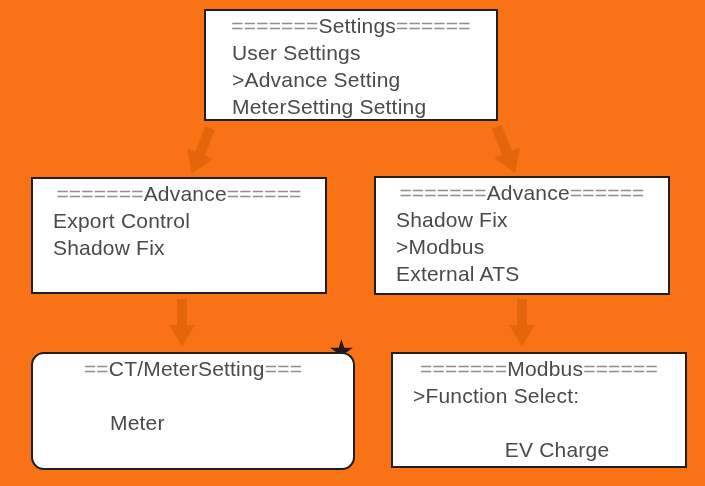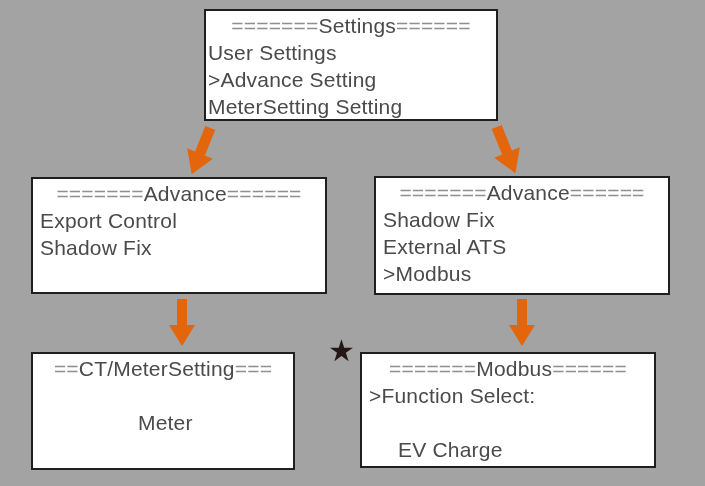--- a/index.html
+++ b/index.html
@@ -5,21 +5,21 @@
   html, body {
     margin: 0;
     padding: 0;
     background: #ffffff;
     font-family: "Liberation Sans", sans-serif;
   }
   .stage {
     position: relative;
     width: 705px;
     height: 486px;
-    background: #a3a3a3;
+    background: #f97316;
     overflow: hidden;
     color: var(--text, #4a4a4a);
   }
   .screen {
     position: absolute;
     box-sizing: border-box;
     background: #ffffff;
     border: 2px solid var(--border, #1f1f1f);
     font-size: 21px;
     letter-spacing: 0.2px;
@@ -28,34 +28,34 @@
   }
   .screen .title {
     text-align: center;
     line-height: 26px;
     padding-top: 2px;
   }
   .screen .title .eq { color: var(--eq, #8f8f8f); }
   .screen .title .word { color: var(--text, #4a4a4a); }
   .screen .line {
     line-height: 27px;
-    padding-left: 7px;
+    padding-left: 20px;
   }
   .screen .spacer { height: 27px; }
   .screen .value-line { line-height: 27px; }
 
   #settings-screen      { left: 204px; top:   9px; width: 294px; height: 112px; }
-  #settings-screen .line { padding-left: 2px; }
+  #settings-screen .line { padding-left: 26px; }
   #advance-left-screen  { left:  31px; top: 177px; width: 296px; height: 117px; }
   #advance-right-screen { left: 374px; top: 176px; width: 296px; height: 119px; }
-  #ct-meter-screen      { left:  31px; top: 352px; width: 264px; height: 118px; }
-  #modbus-screen        { left: 360px; top: 352px; width: 296px; height: 116px; }
+  #ct-meter-screen      { left:  31px; top: 352px; width: 324px; height: 118px; border-radius: 13px; }
+  #modbus-screen        { left: 391px; top: 352px; width: 296px; height: 116px; }
 
-  #ct-meter-value { padding-left: 105px; }
-  #modbus-value   { padding-left: 36px; }
+  #ct-meter-value { padding-left: 77px; }
+  #modbus-value   { padding-left: 36px; text-align: center; }
 
   .arrow {
     position: absolute;
     color: var(--arrow, #e4660c);
   }
   .arrow svg { display: block; width: 100%; height: 100%; }
   #arrow-settings-left  { left: 186px; top: 126px; width: 30px; height: 50px; transform: rotate(22deg); }
   #arrow-settings-right { left: 491px; top: 125px; width: 30px; height: 50px; transform: rotate(-22deg); }
   #arrow-meter-down     { left: 169px; top: 299px; width: 26px; height: 47px; }
   #arrow-modbus-down    { left: 509px; top: 299px; width: 26px; height: 47px; }
@@ -95,22 +95,22 @@
 
   <div class="screen" id="advance-left-screen">
     <div class="title"><span class="eq">=======</span><span class="word">Advance</span><span class="eq">======</span></div>
     <div class="line">Export Control</div>
     <div class="line">Shadow Fix</div>
   </div>
 
   <div class="screen" id="advance-right-screen">
     <div class="title"><span class="eq">=======</span><span class="word">Advance</span><span class="eq">======</span></div>
     <div class="line">Shadow Fix</div>
+    <div class="line">&gt;Modbus</div>
     <div class="line">External ATS</div>
-    <div class="line">&gt;Modbus</div>
   </div>
 
   <div class="arrow" id="arrow-meter-down">
     <svg viewBox="0 0 26 47" aria-hidden="true">
         <path fill="currentColor" d="M8 0 H18 V26 H26 L13 47 L0 26 H8 Z"></path>
       </svg>
   </div>
 
   <div class="arrow" id="arrow-modbus-down">
     <svg viewBox="0 0 26 47" aria-hidden="true">

